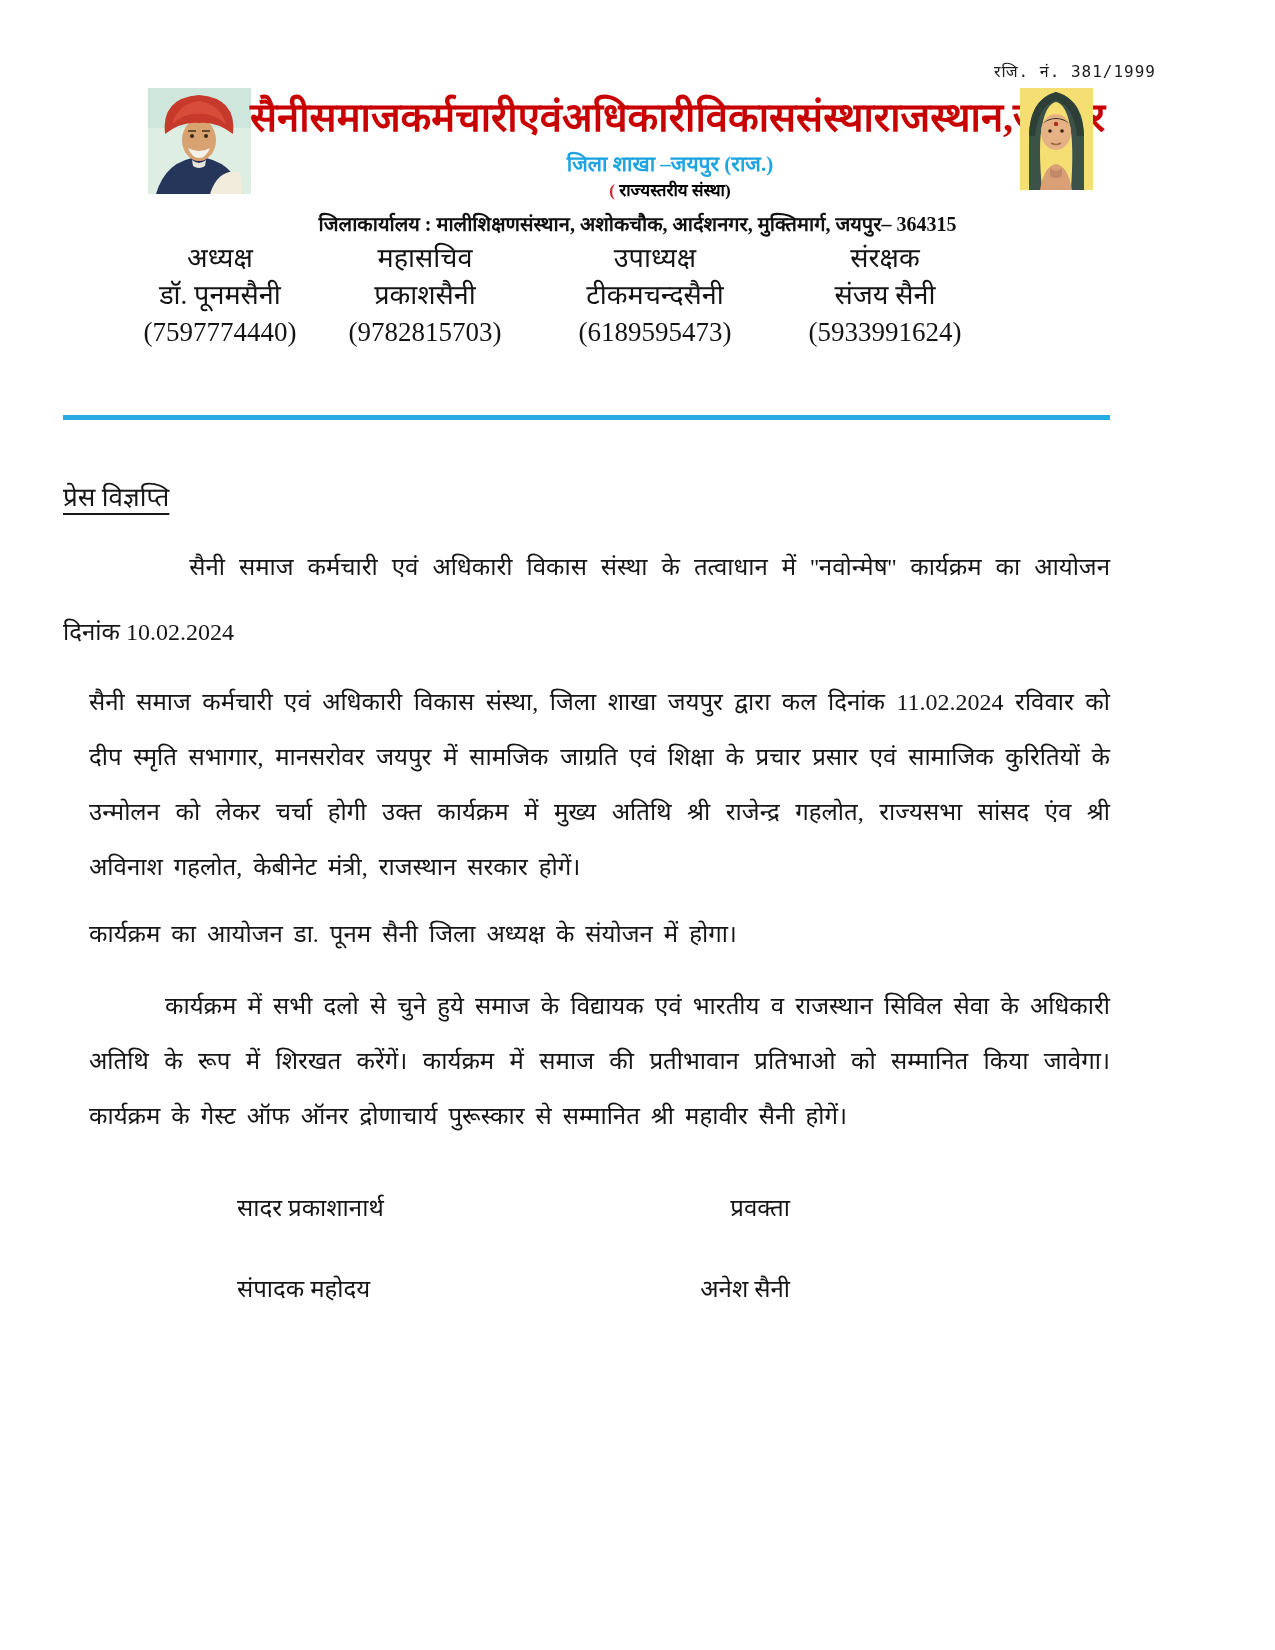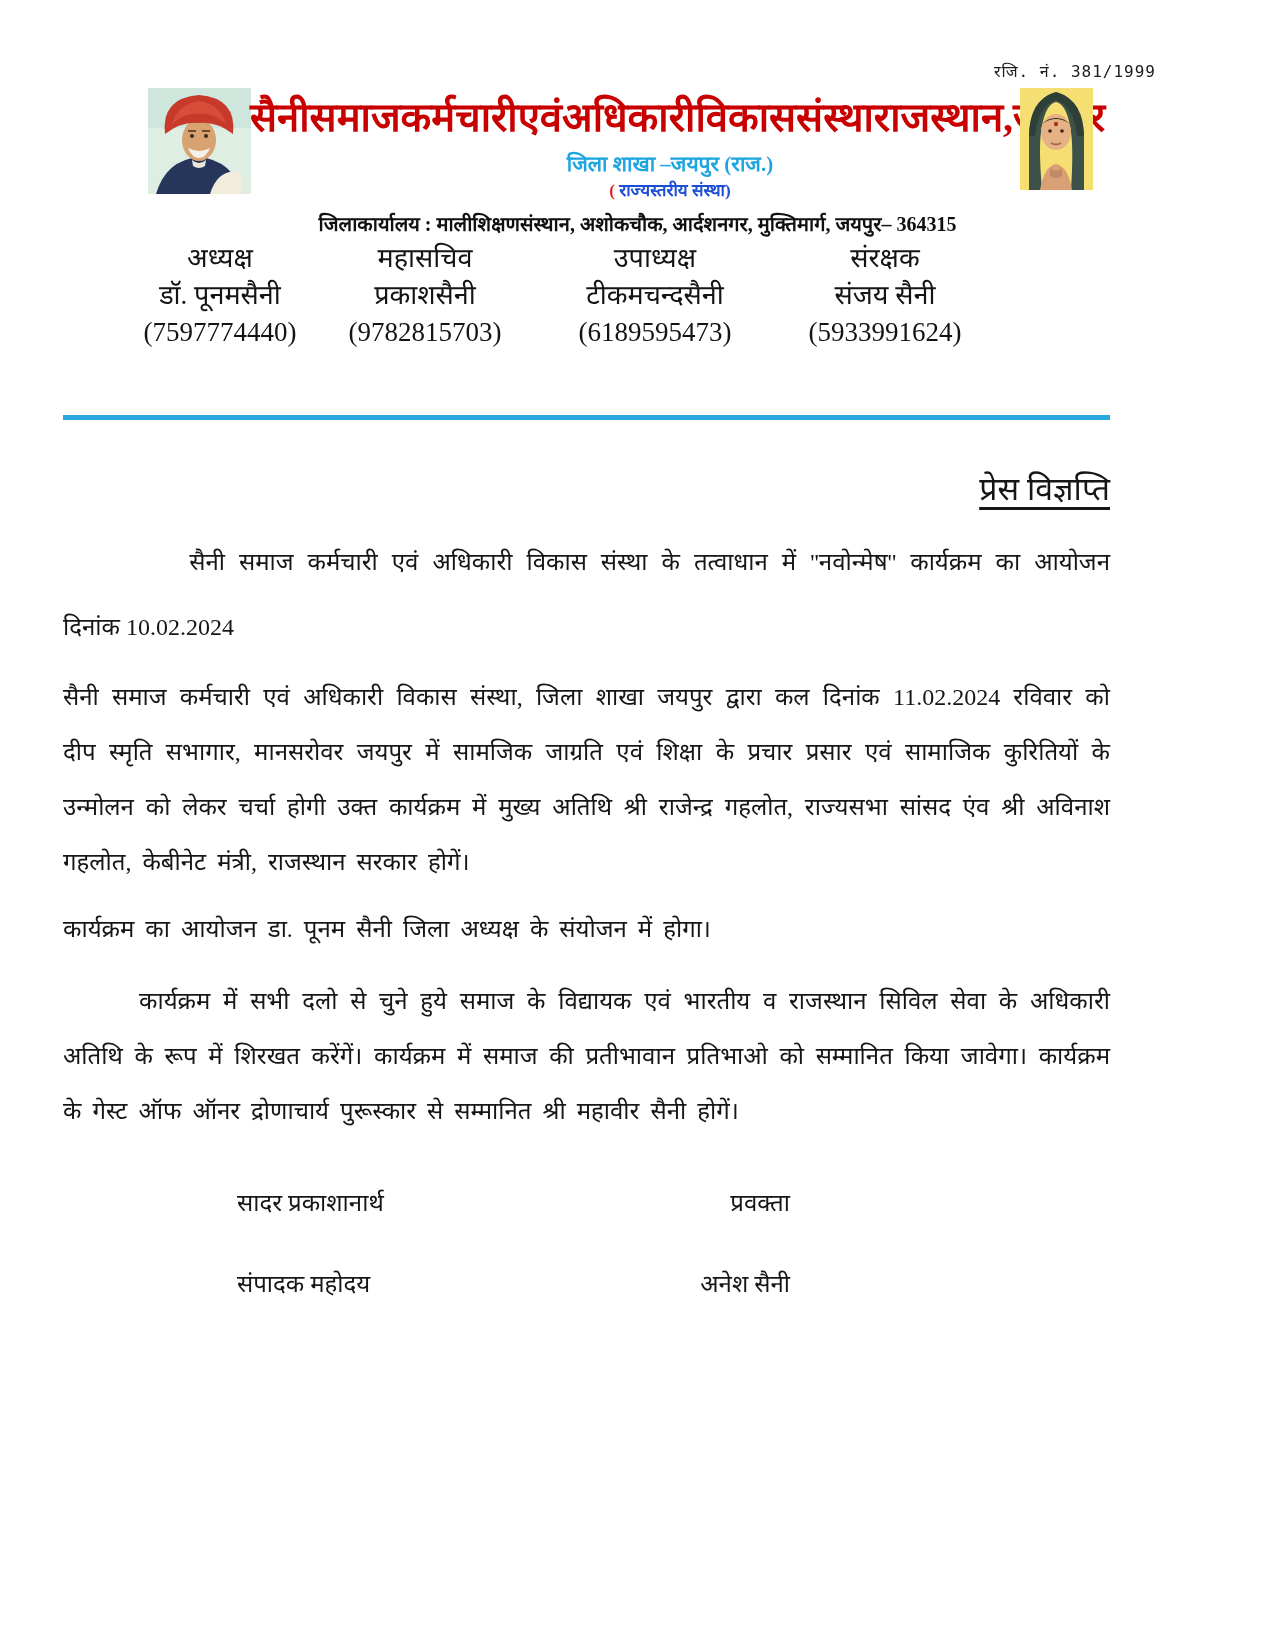--- a/index.html
+++ b/index.html
@@ -26,48 +26,48 @@
     position:absolute;left:250px;right:185px;top:0;
     text-align:center;
   }
   .org-name{
     color:#c80000;font-weight:bold;font-size:40px;line-height:64px;
     white-space:nowrap;letter-spacing:0px;
   }
   .branch-line{color:#1ea5e0;font-size:21px;font-weight:bold;line-height:29px;}
   .level-line{font-size:17px;font-weight:bold;line-height:23px;}
   .level-open{color:#d8232a;}
-  .level-text{color:#1d4ed8;text-align:right;}
+  .level-text{color:#000000;text-align:right;}
   .office-line{
     position:absolute;top:210px;left:0;width:1275px;
     text-align:center;color:#101010;font-size:20px;font-weight:bold;
   }
   .officials{
     position:absolute;top:246px;left:120px;width:870px;
     display:grid;grid-template-columns:1fr 1.05fr 1.25fr 1.05fr;
     font-size:27px;
   }
   .official{text-align:center;}
   .official div{margin-bottom:13px;line-height:24px;}
   .blue-rule{
     position:absolute;top:415px;left:63px;width:1047px;height:5px;
     border:0;margin:0;padding:0;
   }
   .doc-body{
     position:absolute;top:462px;left:63px;width:1047px;
     font-size:24px;color:#161616;
   }
   .doc-title{
-    text-align:right;font-size:32px;margin:4px 0 0 0;
+    text-align:left;font-size:26px;margin:16px 0 0 0;
     text-decoration:underline;text-underline-offset:7px;
     font-weight:normal;
   }
   .headline{margin-top:36px;word-spacing:8px;line-height:34px;text-align:right;}
   .date-line{margin-top:30px;}
-  .para{margin-top:28px;text-align:justify;line-height:55px;word-spacing:5px;}
+  .para{margin-top:28px;text-align:justify;line-height:55px;word-spacing:5px;margin-left:26px;}
   .para.indent{text-indent:76px;}
   .para.single{text-align:left;margin-top:22px;line-height:34px;}
   .sig-row{display:flex;align-items:baseline;margin-top:46px;}
   .sig-row .sig-left{margin-left:174px;}
   .sig-row .sig-right{margin-left:auto;margin-right:320px;}
   .sig-row2{margin-top:48px;}
 </style>
 </head>
 <body>
 

